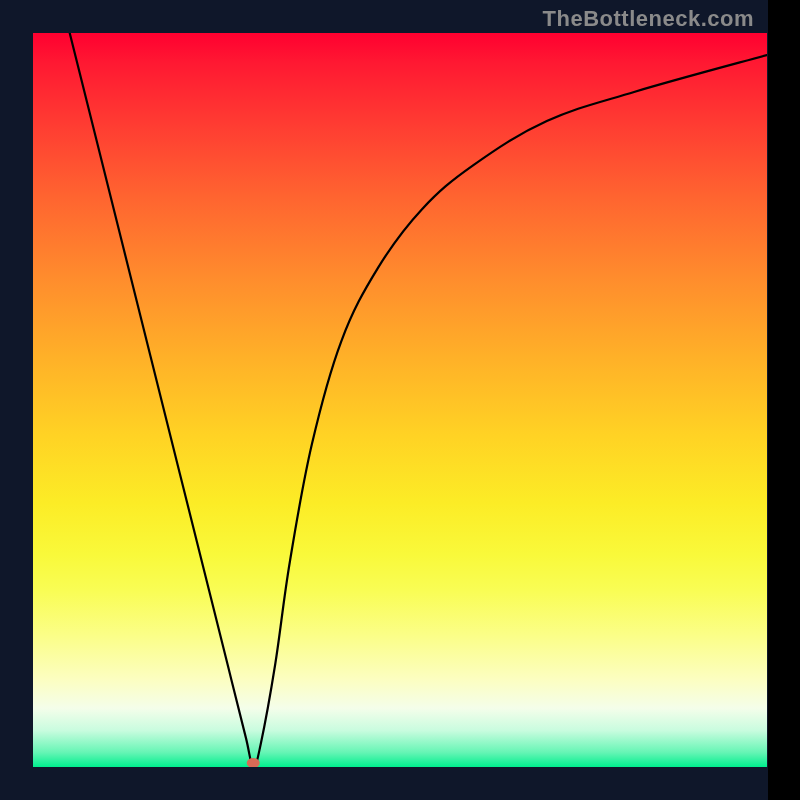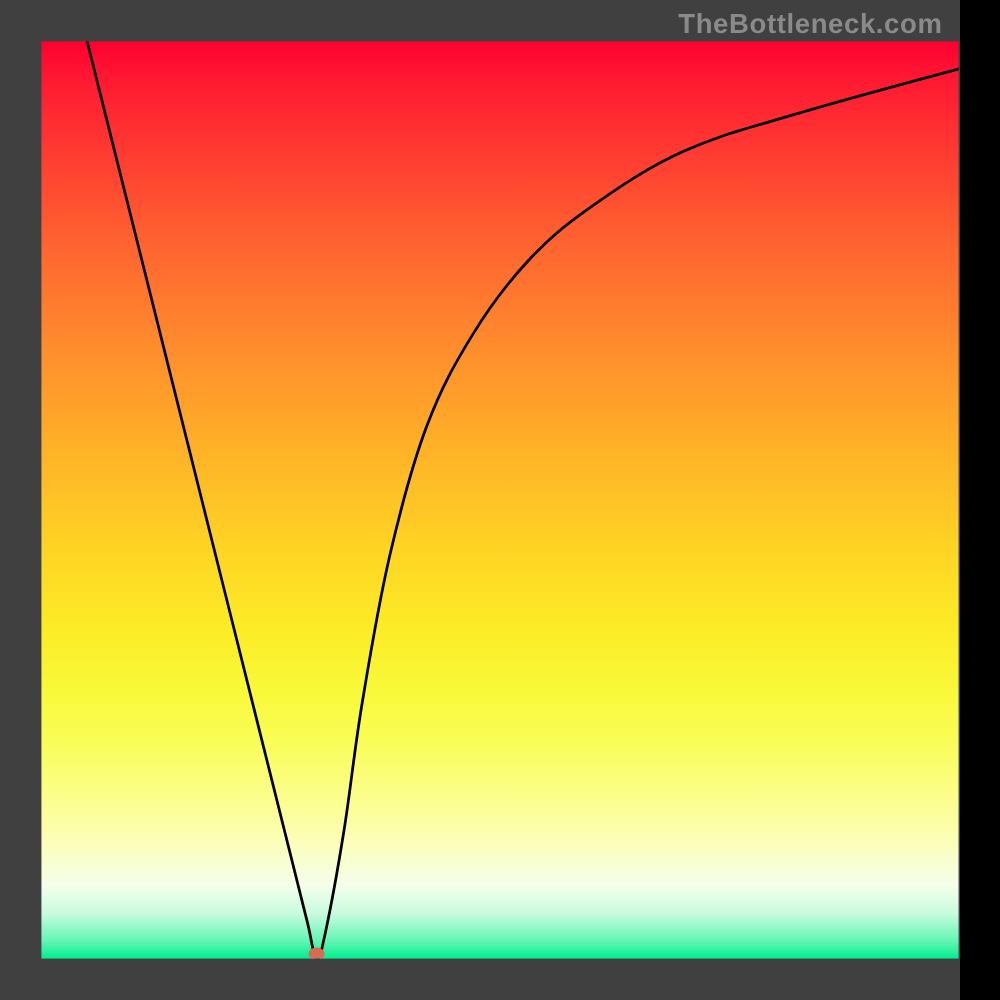--- a/index.html
+++ b/index.html
@@ -7,21 +7,21 @@
     padding: 0;
     width: 800px;
     height: 800px;
     background: #000;
     overflow: hidden;
   }
   .frame {
     position: relative;
     width: 768px;
     height: 800px;
-    background: #404040;
+    background: #0f172a;
   }
   .plot-area {
     position: absolute;
     left: 33px;
     top: 33px;
     width: 734px;
     height: 734px;
     overflow: hidden;
   }
   .gradient-bg {

